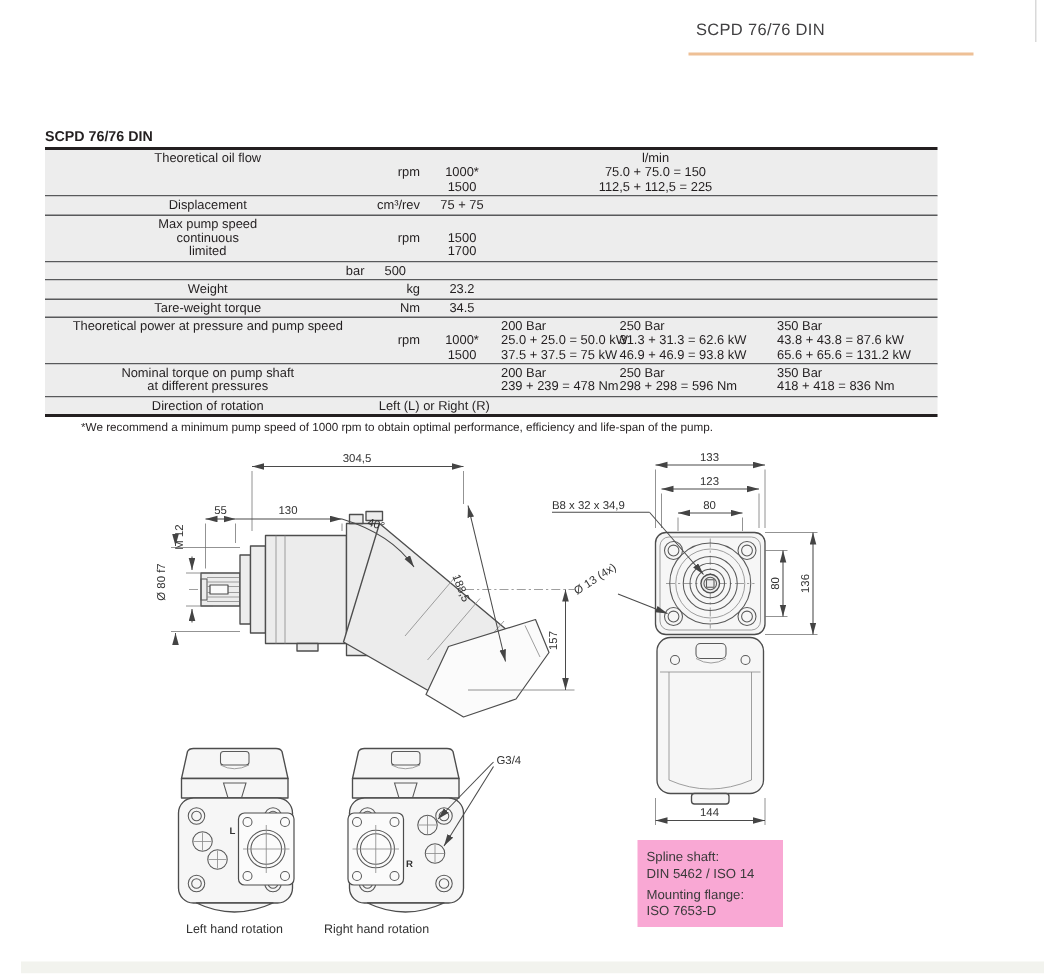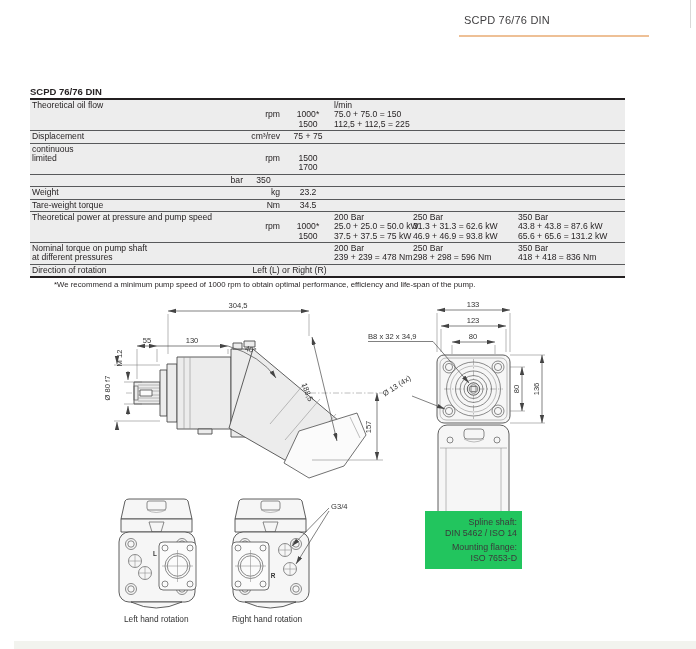--- a/index.html
+++ b/index.html
@@ -14,42 +14,42 @@
   .page-edge{left:690px;top:0;width:1px;height:28px;background:#d9d9d9;}
   .footer-strip{left:14px;top:641px;width:682px;height:8px;background:#f2f3ee;}
   
   .tbl-heading{left:30px;top:86px;font-size:9.5px;font-weight:bold;color:#231f20;}
   .tbl-wrap{left:30px;top:98px;width:595px;}
   .tbl{border-top:2px solid #231f20;}
   .trow{display:grid;grid-template-columns:215px 37px 52px 79px 105px 107px;
         background:#ededed;border-bottom:1px solid #58595b;padding:1px 0;}
   .trow.last{border-bottom:2px solid #231f20;}
   .ln{height:9.4px;line-height:9.4px;font-size:8.6px;white-space:nowrap;color:#231f20;}
-  .c-label{padding-left:2px;}
+  .c-label{padding-left:2px;text-align:center;}
   .c-unit{text-align:right;padding-right:2px;}
   .c-val{text-align:center;}
   .c-data{text-align:left;padding-right:4px;}
-  .c-flow{grid-column:4/7;text-align:left;padding-right:85px;}
+  .c-flow{grid-column:4/7;text-align:center;padding-right:85px;}
   .c-dir{grid-column:2/4;text-align:center;}
   .footnote{margin-top:2px;font-size:7.8px;color:#231f20;margin-left:24px;}
   
   svg{position:absolute;overflow:visible;}
   .ol{fill:#ececec;stroke:#4d4d4d;stroke-width:0.9;stroke-linejoin:round;}
   .ol2{fill:#f6f6f6;stroke:#4d4d4d;stroke-width:0.9;stroke-linejoin:round;}
   .ol3{fill:#fbfbfb;stroke:#4d4d4d;stroke-width:0.8;stroke-linejoin:round;}
   .det{fill:none;stroke:#8a8a8a;stroke-width:0.55;}
   .det2{fill:none;stroke:#5a5a5a;stroke-width:0.7;}
   .dim{stroke:#4a4a4a;stroke-width:0.7;fill:none;}
   .ext{stroke:#6f6f6f;stroke-width:0.5;fill:none;}
   .cl{stroke:#8a8a8a;stroke-width:0.55;fill:none;stroke-dasharray:6 2 1.5 2;}
   .dtxt{font-family:"Liberation Sans",sans-serif;font-size:7.6px;fill:#333;}
   .dtxt-s{font-family:"Liberation Sans",sans-serif;font-size:6.4px;fill:#333;}
   .rot-label{font-size:8.3px;color:#333;}
-  .notes{left:425px;top:511px;width:86px;background:#22c55e;padding:6px 5px 6px 6px;
-         font-size:8.8px;line-height:10.5px;color:#3a3a3a;text-align:right;}
+  .notes{left:425px;top:560px;width:86px;background:#f9a8d4;padding:6px 5px 6px 6px;
+         font-size:8.8px;line-height:10.5px;color:#3a3a3a;}
   .notes .gap{height:4px;}
 </style>
 </head>
 <body>
 
 <div class="abs header-title">SCPD 76/76 DIN</div>
 <div class="abs header-rule"></div>
 <div class="abs page-edge"></div>
 
 <div class="abs tbl-heading">SCPD 76/76 DIN</div>
@@ -89,20 +89,21 @@
       <div class="c-val">
           <div class="ln">75 + 75</div>
         </div>
       <div></div>
         <div></div>
         <div></div>
     </div>
 
     <div class="trow">
       <div class="c-label">
+        <div class="ln">Max pump speed</div>
         <div class="ln">continuous</div>
         <div class="ln">limited</div>
       </div>
       <div class="c-unit">
         <div class="ln"></div>
         <div class="ln">rpm</div>
         <div class="ln"></div>
       </div>
       <div class="c-val">
         <div class="ln"></div>
@@ -112,21 +113,21 @@
       <div></div>
         <div></div>
         <div></div>
     </div>
 
     <div class="trow">
       <div class="c-unit">
           <div class="ln">bar</div>
         </div>
       <div class="c-val">
-          <div class="ln">350</div>
+          <div class="ln">500</div>
         </div>
       <div></div>
         <div></div>
         <div></div>
     </div>
 
     <div class="trow">
       <div class="c-label">
           <div class="ln">Weight</div>
         </div>
@@ -461,21 +462,21 @@
     <text class="dtxt-s" x="54" y="86" text-anchor="middle" font-weight="bold">R</text>
     <path class="ol2" d="M26,110 Q51,122 77,110 Z"></path>
 
     <text class="dtxt" x="112" y="17">G3/4</text>
     <path class="dim" d="M110,16 L73,54" marker-end="url(#a3)"></path>
     <path class="dim" d="M110,19 L77,72" marker-end="url(#a3)"></path>
   </g>
 </svg>
 
 <div class="abs rot-label" style="left:124px;top:614px;">Left hand rotation</div>
-<div class="abs rot-label" style="left:232px;top:614px;">Right hand rotation</div>
+<div class="abs rot-label" style="left:216px;top:614px;">Right hand rotation</div>
 
 <div class="abs notes">
   <div>Spline shaft:</div>
   <div>DIN 5462 / ISO 14</div>
   <div class="gap"></div>
   <div>Mounting flange:</div>
   <div>ISO 7653-D</div>
 </div>
 
 <div class="abs footer-strip"></div>

